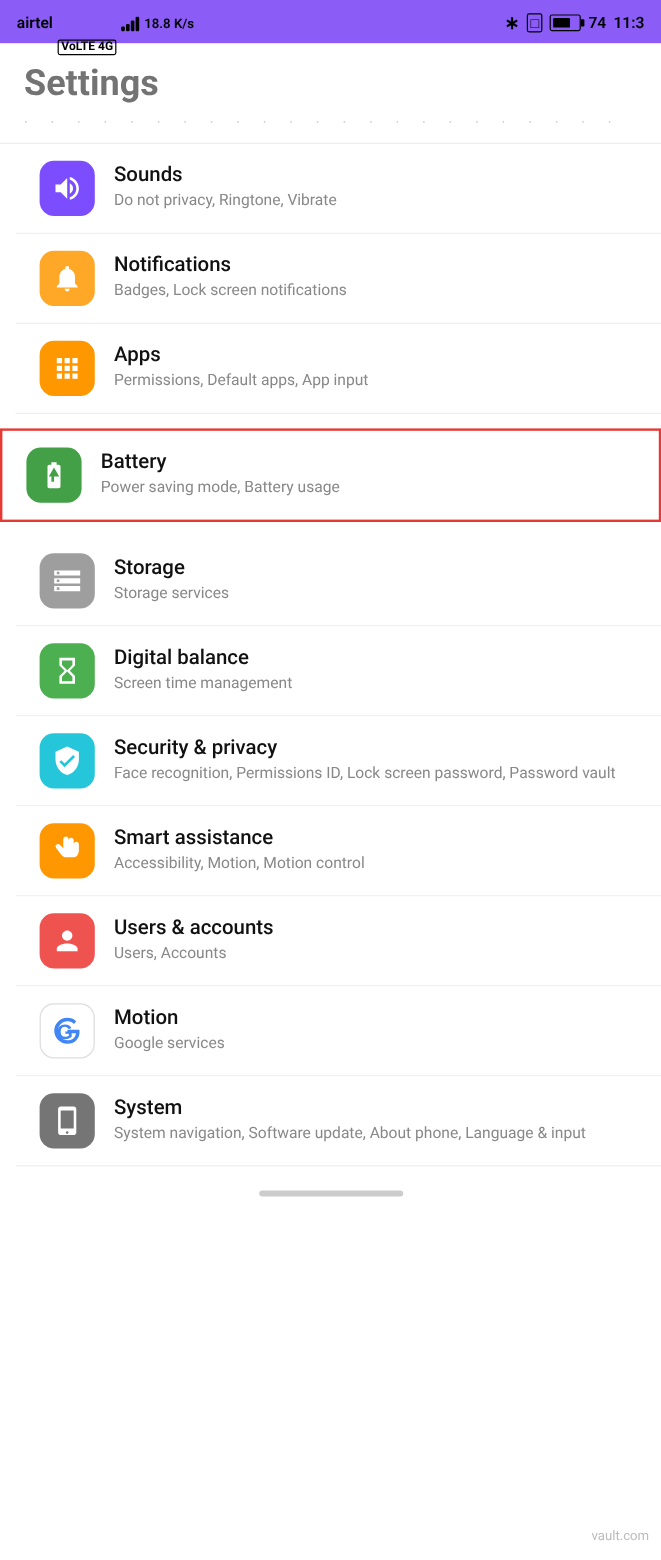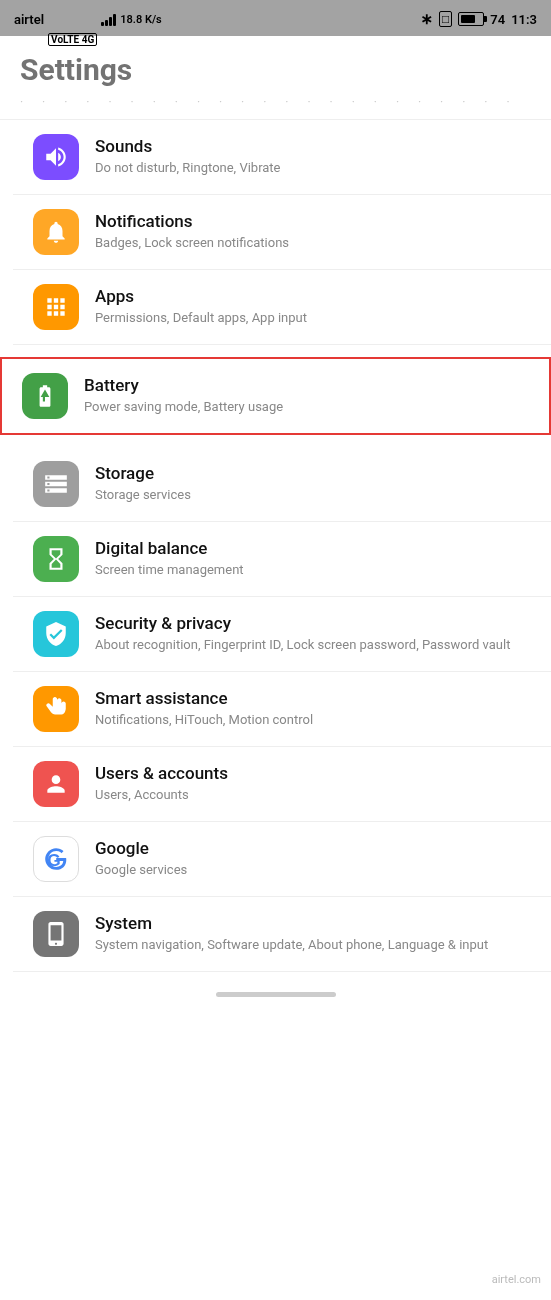--- a/index.html
+++ b/index.html
@@ -11,21 +11,21 @@
       position: relative;
       overflow-x: hidden;
     }
 
     
     .status-bar {
       display: flex;
       justify-content: space-between;
       align-items: center;
       padding: 6px 14px 4px 14px;
-      background: #a3a3a3;
+      background: #8b5cf6;
       height: 36px;
     }
     .status-left {
       font-size: 13px;
       font-weight: 600;
       color: #000;
       display: flex;
       align-items: center;
       gap: 4px;
     }
@@ -208,21 +208,21 @@
 <ul class="settings-list">
 
   <li class="settings-item">
     <div class="icon-wrapper bg-purple">
       <svg class="icon-svg" viewBox="0 0 24 24">
         <path d="M3 9v6h4l5 5V4L7 9H3zm13.5 3c0-1.77-1.02-3.29-2.5-4.03v8.05c1.48-.73 2.5-2.25 2.5-4.02zM14 3.23v2.06c2.89.86 5 3.54 5 6.71s-2.11 5.85-5 6.71v2.06c4.01-.91 7-4.49 7-8.77s-2.99-7.86-7-8.77z"></path>
       </svg>
     </div>
     <div class="item-text">
       <div class="item-title">Sounds</div>
-      <div class="item-subtitle">Do not disturb, Ringtone, Vibrate</div>
+      <div class="item-subtitle">Do not privacy, Ringtone, Vibrate</div>
     </div>
   </li>
 
   <li class="settings-item">
     <div class="icon-wrapper bg-orange">
       <svg class="icon-svg" viewBox="0 0 24 24">
         <path d="M12 22c1.1 0 2-.9 2-2h-4c0 1.1.9 2 2 2zm6-6v-5c0-3.07-1.64-5.64-4.5-6.32V4c0-.83-.67-1.5-1.5-1.5S10.5 3.17 10.5 4v.68C7.63 5.36 6 7.92 6 11v5l-2 2v1h16v-1l-2-2z"></path>
       </svg>
     </div>
     <div class="item-text">
@@ -280,33 +280,33 @@
   </li>
 
   <li class="settings-item">
     <div class="icon-wrapper" style="background:#26c6da;">
       <svg class="icon-svg" viewBox="0 0 24 24">
         <path d="M12 1L3 5v6c0 5.55 3.84 10.74 9 12 5.16-1.26 9-6.45 9-12V5l-9-4zm-2 16l-4-4 1.41-1.41L10 14.17l6.59-6.59L18 9l-8 8z"></path>
       </svg>
     </div>
     <div class="item-text">
       <div class="item-title">Security &amp; privacy</div>
-      <div class="item-subtitle">About recognition, Fingerprint ID, Lock screen password, Password vault</div>
+      <div class="item-subtitle">Face recognition, Permissions ID, Lock screen password, Password vault</div>
     </div>
   </li>
 
   <li class="settings-item">
     <div class="icon-wrapper" style="background:#ff9800;">
       <svg class="icon-svg" viewBox="0 0 24 24">
         <path d="M21 7c0-1.1-.9-2-2-2s-2 .9-2 2v-3c0-1.1-.9-2-2-2s-2 .9-2 2V3c0-1.1-.9-2-2-2S9 1.9 9 3v7l-2.4-2.4C6.03 7.03 5.51 6.8 5 6.8c-.51 0-1.03.23-1.6.8-.57.57-.4 1.38 0 1.97l4 5.43C8.6 16.54 10.21 17 11 17h6c1.7 0 3-1.4 3.5-3 .16-.51.5-1.44.5-2V7z"></path>
       </svg>
     </div>
     <div class="item-text">
       <div class="item-title">Smart assistance</div>
-      <div class="item-subtitle">Notifications, HiTouch, Motion control</div>
+      <div class="item-subtitle">Accessibility, Motion, Motion control</div>
     </div>
   </li>
 
   <li class="settings-item">
     <div class="icon-wrapper" style="background:#ef5350;">
       <svg class="icon-svg" viewBox="0 0 24 24">
         <path d="M12 12c2.21 0 4-1.79 4-4s-1.79-4-4-4-4 1.79-4 4 1.79 4 4 4zm0 2c-2.67 0-8 1.34-8 4v2h16v-2c0-2.66-5.33-4-8-4z"></path>
       </svg>
     </div>
     <div class="item-text">
@@ -321,21 +321,21 @@
         <path d="M21.35 11.1h-9.17v2.73h6.51c-.33 3.81-3.5 5.44-6.5 5.44C8.36 19.27 5 16.25 5 12c0-4.1 3.2-7.27 7.2-7.27 3.09 0 4.9 1.97 4.9 1.97L19 4.72S16.56 2 12.1 2C6.42 2 2.03 6.8 2.03 12c0 5.05 4.13 10 10.22 10 5.35 0 9.25-3.67 9.25-9.09 0-1.15-.15-1.81-.15-1.81z" fill="#4285F4"></path>
         <path d="M12 10.5v3h5.4c-.22 1.17-1.38 3.44-5.4 3.44-3.25 0-5.9-2.69-5.9-6S8.75 5 12 5c1.85 0 3.09.78 3.79 1.46l2.58-2.5S16.5 2 12 2C6.48 2 2 6.48 2 12s4.48 10 10 10c5.79 0 9.62-4.07 9.62-9.79 0-.65-.07-1.15-.16-1.71H12z" fill="none"></path>
         <g>
           <path d="M5.98 14.09l-.93.71L2 12c0-4.1 3.2-7.27 7.2-7.27" fill="none"></path>
         </g>
 
         <text x="4" y="18" font-size="16" font-weight="bold" fill="#4285F4" font-family="Arial">G</text>
       </svg>
     </div>
     <div class="item-text">
-      <div class="item-title">Google</div>
+      <div class="item-title">Motion</div>
       <div class="item-subtitle">Google services</div>
     </div>
   </li>
 
   <li class="settings-item">
     <div class="icon-wrapper" style="background:#757575;">
       <svg class="icon-svg" viewBox="0 0 24 24">
         <path d="M17 1H7c-1.1 0-2 .9-2 2v18c0 1.1.9 2 2 2h10c1.1 0 2-.9 2-2V3c0-1.1-.9-2-2-2zm-5 21c-.55 0-1-.45-1-1s.45-1 1-1 1 .45 1 1-.45 1-1 1zm5-4H7V4h10v14z"></path>
       </svg>
     </div>
@@ -344,13 +344,13 @@
       <div class="item-subtitle">System navigation, Software update, About phone, Language &amp; input</div>
     </div>
   </li>
 
 </ul>
 
 <div class="home-indicator">
   <div class="home-bar"></div>
 </div>
 
-<div class="watermark">airtel.com</div>
+<div class="watermark">vault.com</div>
 
 </body></html>

